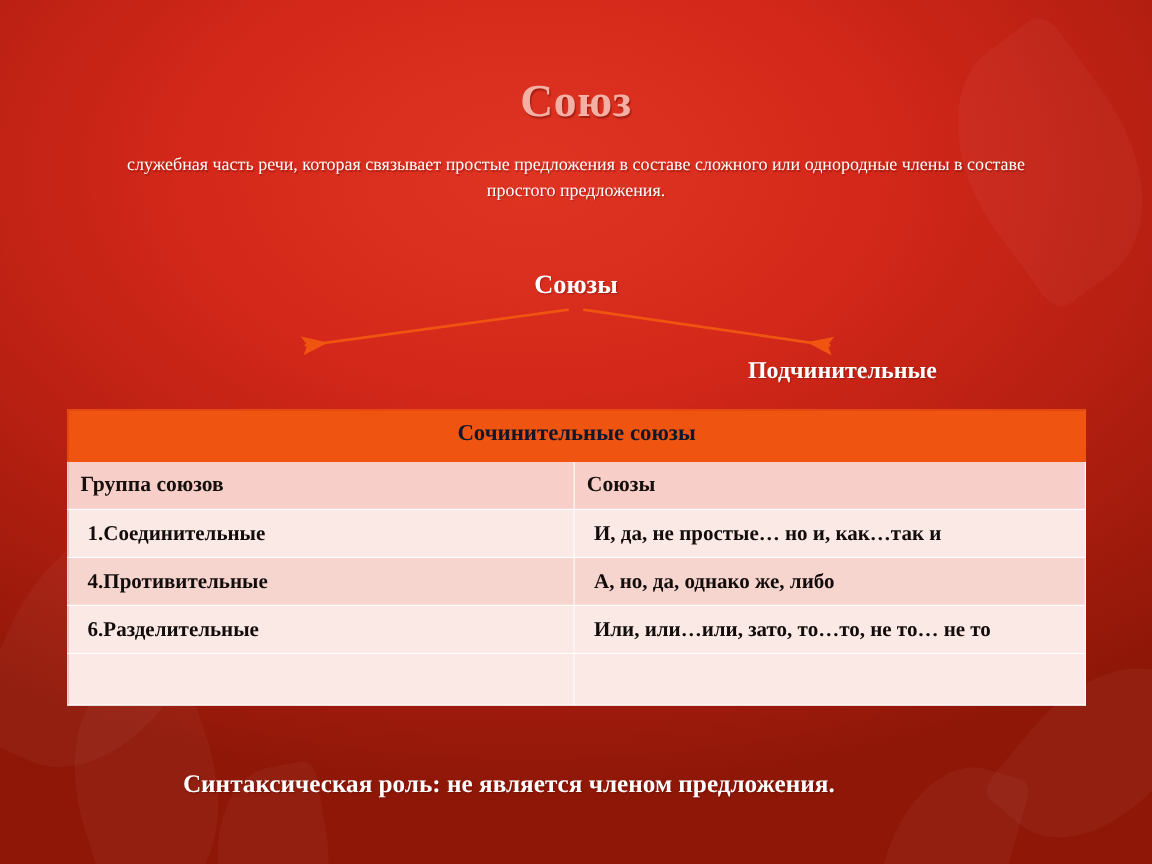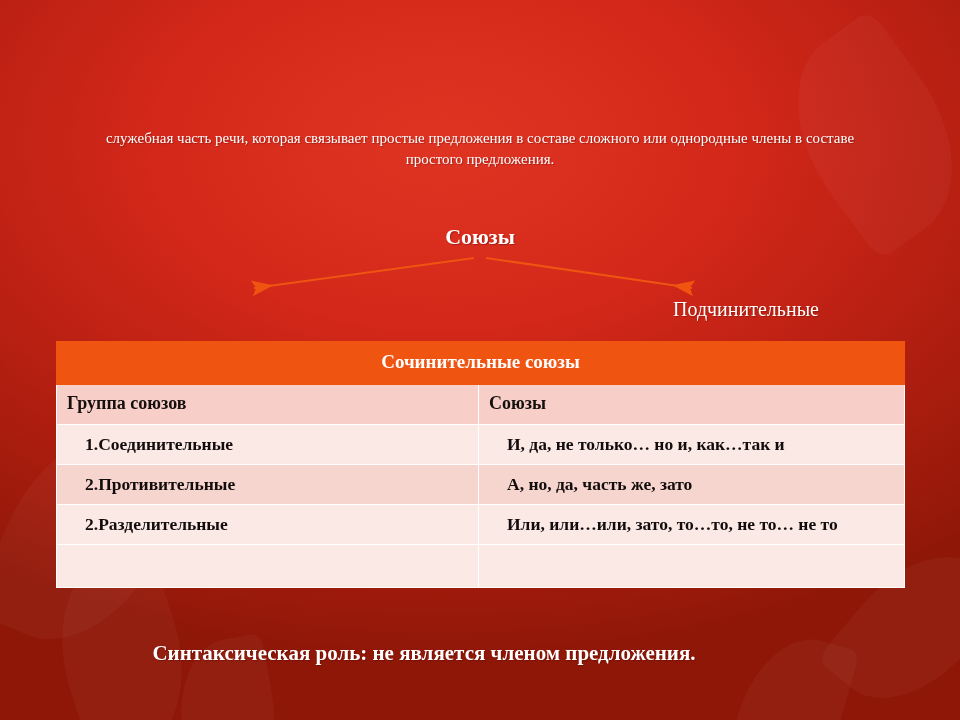--- a/index.html
+++ b/index.html
@@ -89,51 +89,51 @@
     top: 303px;
     width: 250px;
     text-align: center;
     font-size: 20px;
     font-weight: bold;
     color: #ffffff;
     text-shadow: 1px 1px 1px rgba(90, 10, 0, 0.4);
   }
   .branch-right {
     position: absolute;
-    left: 616px;
+    left: 572px;
     top: 298px;
     width: 260px;
     text-align: center;
     font-size: 20px;
-    font-weight: normal;
+    font-weight: bold;
     color: #ffffff;
     text-shadow: 1px 1px 1px rgba(90, 10, 0, 0.4);
   }
 
   .table-wrap {
     position: absolute;
     left: 56px;
     top: 341px;
     width: 848px;
   }
   table.conj {
     width: 100%;
     border-collapse: collapse;
     table-layout: fixed;
     font-size: 17px;
   }
   table.conj td, table.conj th {
     border: 1px solid #ffffff;
     text-align: left;
     vertical-align: top;
-    padding: 8px 12px 8px 28px;
+    padding: 8px 12px 8px 16px;
   }
   .hdr-main {
     background: #ef5411;
-    color: #ffffff;
+    color: #0f172a;
     font-size: 19px;
     font-weight: bold;
     text-align: center !important;
     padding: 9px 10px 11px 10px !important;
     border-color: #ef5411 !important;
     margin-top: 28px;
   }
   .hdr-col {
     background: #f8cfc8;
     color: #15100e;
@@ -172,20 +172,21 @@
 
 <div class="slide">
 
   <div class="leaf l1"></div>
   <div class="leaf l2"></div>
   <div class="leaf l3"></div>
   <div class="leaf l4"></div>
   <div class="leaf l5"></div>
   <div class="leaf l6"></div>
 
+  <div class="title">Союз</div>
 
   <div class="subtitle">служебная часть речи, которая связывает простые предложения в составе сложного или однородные члены в составе простого предложения.</div>
 
   <div class="node-root">Союзы</div>
 
   <svg class="arrows" viewBox="0 0 960 720">
     <defs>
       <marker id="ah" markerWidth="10" markerHeight="8" refX="9" refY="4" orient="auto">
         <path d="M0,4 L10,0.4 L8,4 L10,7.6 Z" fill="#ef5411"></path>
       </marker>
@@ -205,28 +206,28 @@
       <tbody>
         <tr>
           <td class="hdr-main" colspan="2">Сочинительные союзы</td>
         </tr>
         <tr>
           <td class="hdr-col">Группа союзов</td>
           <td class="hdr-col">Союзы</td>
         </tr>
         <tr class="row-a">
           <td class="cell-group">1.Соединительные</td>
-          <td class="cell-conj">И, да, не только… но и, как…так  и</td>
+          <td class="cell-conj">И, да, не простые… но и, как…так  и</td>
         </tr>
         <tr class="row-b">
-          <td class="cell-group">2.Противительные</td>
-          <td class="cell-conj">А, но, да, часть же, зато</td>
+          <td class="cell-group">4.Противительные</td>
+          <td class="cell-conj">А, но, да, однако же, либо</td>
         </tr>
         <tr class="row-a">
-          <td class="cell-group">2.Разделительные</td>
+          <td class="cell-group">6.Разделительные</td>
           <td class="cell-conj">Или, или…или, зато, то…то, не то… не то</td>
         </tr>
         <tr class="row-pad">
           <td></td>
           <td></td>
         </tr>
       </tbody>
     </table>
   </div>
 

